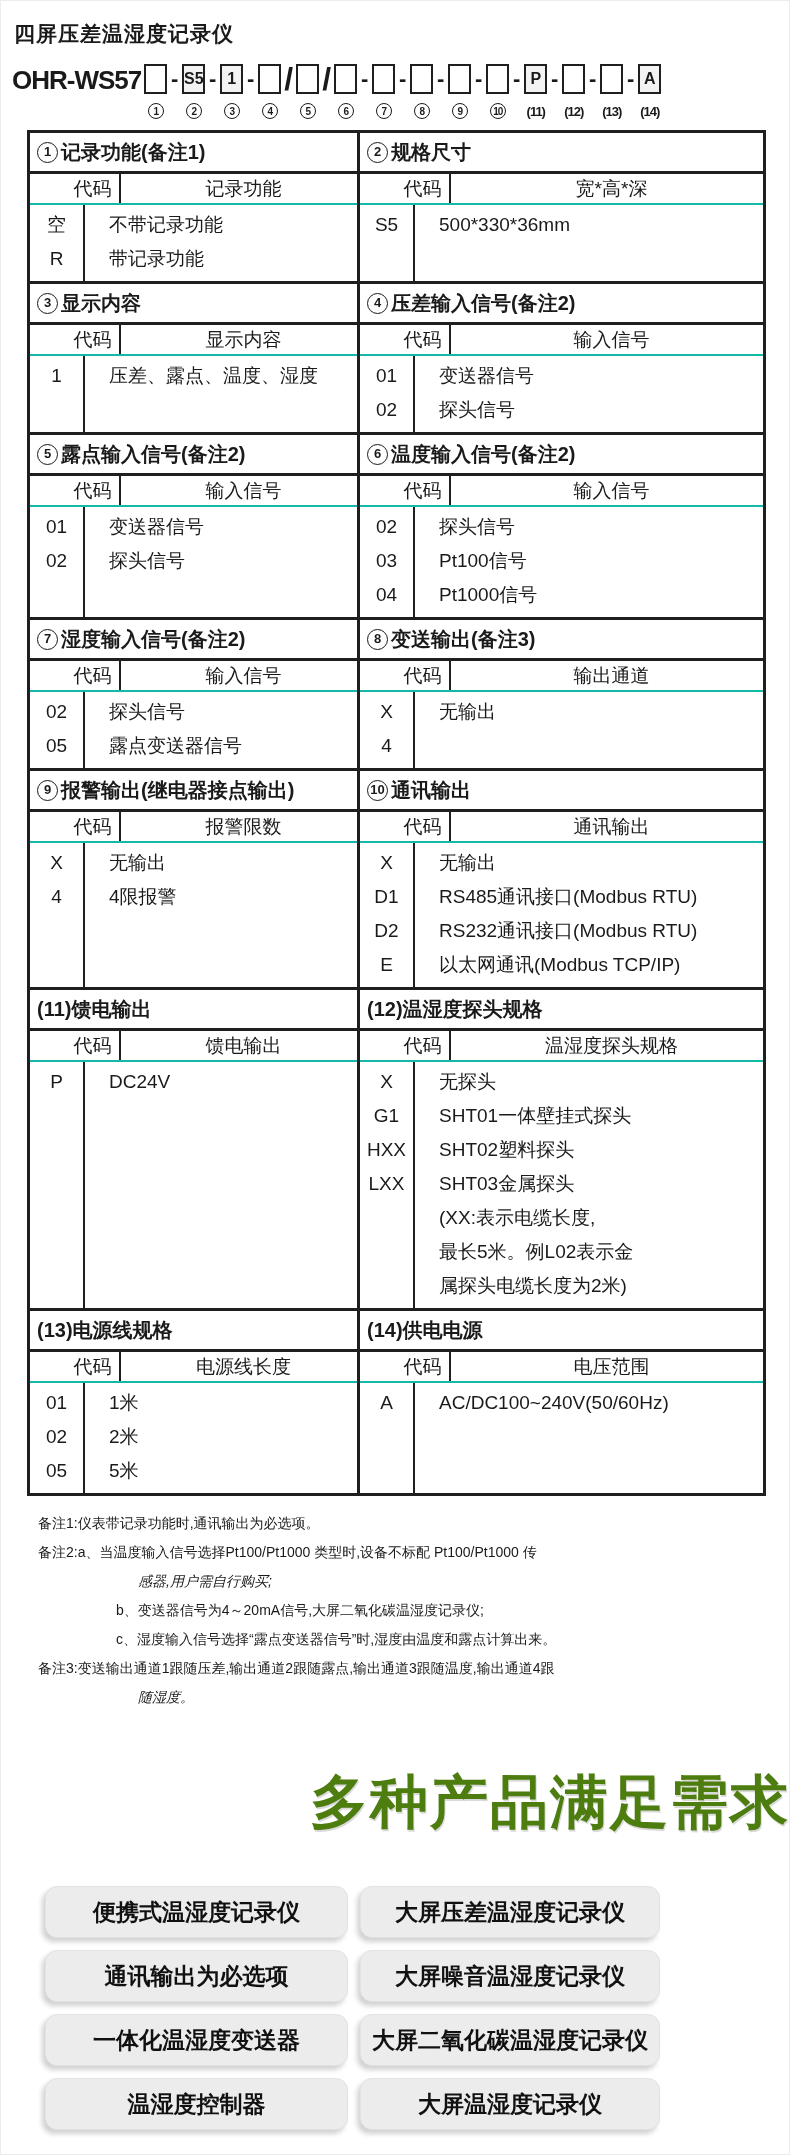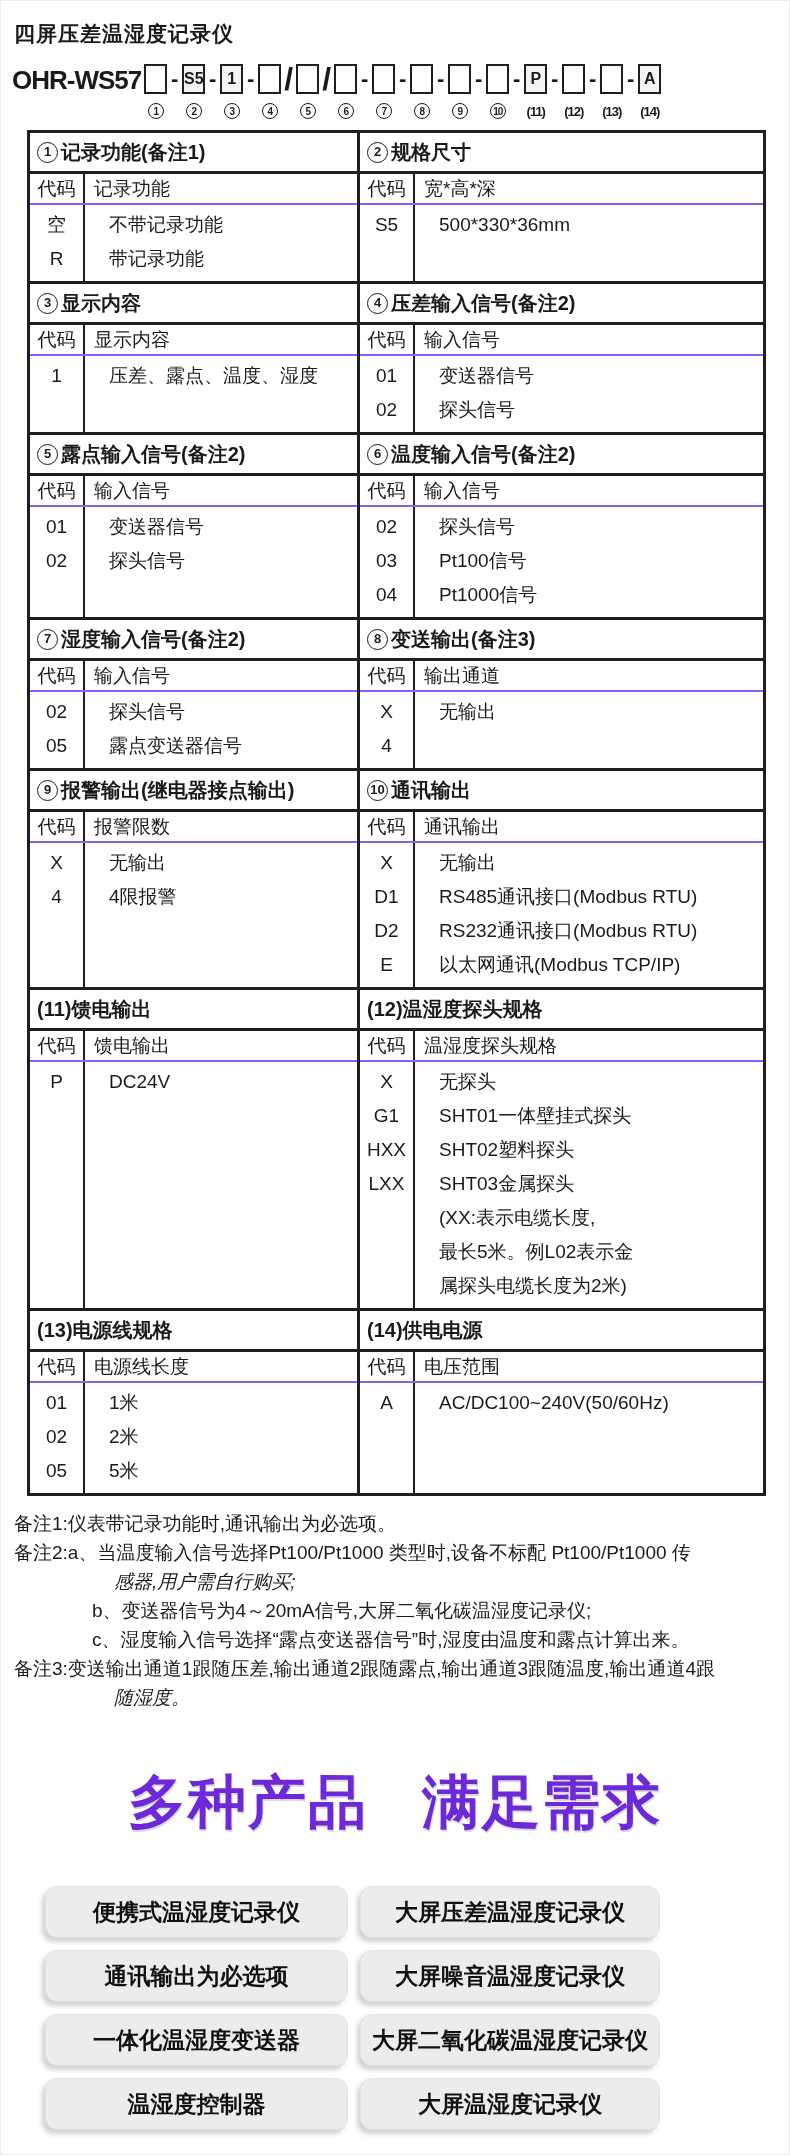--- a/index.html
+++ b/index.html
@@ -27,37 +27,37 @@
         align-items:center;justify-content:center;font-size:10px;font-weight:700;box-sizing:border-box;}
   .circ.big{width:21px;height:21px;font-size:13px;margin-right:3px;vertical-align:-3px;flex:none;}
   
   .spec-table{margin:10px 0 0 27px;width:739px;border:3px solid #1f1f1f;box-sizing:border-box;}
   .band{display:grid;grid-template-columns:330px 1fr;}
   .band + .band{border-top:3px solid #1f1f1f;}
   .half{display:flex;flex-direction:column;}
   .half.left{border-right:3px solid #1f1f1f;}
   .sec-title{display:flex;align-items:center;padding:3px 7px;font-size:20px;font-weight:700;
              line-height:32px;border-bottom:3px solid #1f1f1f;white-space:nowrap;}
-  .sec-head{display:grid;grid-template-columns:55px 1fr;border-bottom:2px solid #8b5cf6;}
-  .head-cell{font-size:19px;line-height:29px;}
+  .sec-head{display:grid;grid-template-columns:55px 1fr;border-bottom:2px solid #14b8a6;padding-left:36px;}
+  .head-cell{font-size:19px;line-height:29px;text-align:center;}
   .sec-head .code-cell{border-right:2px solid #1f1f1f;text-align:center;}
   .sec-head .val-cell{padding-left:9px;}
   .sec-body{display:grid;grid-template-columns:55px 1fr;flex:1;}
   .body-codes{border-right:2px solid #1f1f1f;padding:3px 0 5px;}
   .body-vals{padding:3px 0 5px 24px;}
   .code-line{font-size:19px;line-height:34px;text-align:center;min-height:34px;}
   .val-line{font-size:19px;line-height:34px;min-height:34px;white-space:nowrap;}
   
   .notes{margin:13px 0 0 14px;}
-  .note-line{font-size:19px;line-height:29px;white-space:nowrap;}
+  .note-line{font-size:14px;line-height:29px;white-space:nowrap;margin-left:24px;}
   .note-line.ind-1{padding-left:78px;}
   .note-line.ind-2{padding-left:100px;font-style:italic;}
   
-  .footer-headline{margin-top:52px;display:flex;justify-content:center;gap:54px;
-                   font-size:58px;font-weight:900;color:#6d28d9;letter-spacing:2px;
+  .footer-headline{margin-top:52px;display:flex;justify-content:flex-end;
+                   font-size:58px;font-weight:900;color:#4d7c0f;letter-spacing:2px;
                    text-shadow:1px 2px 0 rgba(0,0,0,0.15);}
   .product-grid{margin:44px 0 0 45px;display:grid;grid-template-columns:303px 300px;
                 column-gap:80px;row-gap:13px;gap:12px;}
   .product-btn{height:50px;border:1px solid #e2e2e2;border-radius:12px;background:#ececec;
                box-shadow:-3px 4px 5px rgba(0,0,0,0.18);
                display:flex;align-items:center;justify-content:center;
                font-size:23px;font-weight:600;color:#111;cursor:pointer;white-space:nowrap;}
 </style>
 </head>
 <body>

